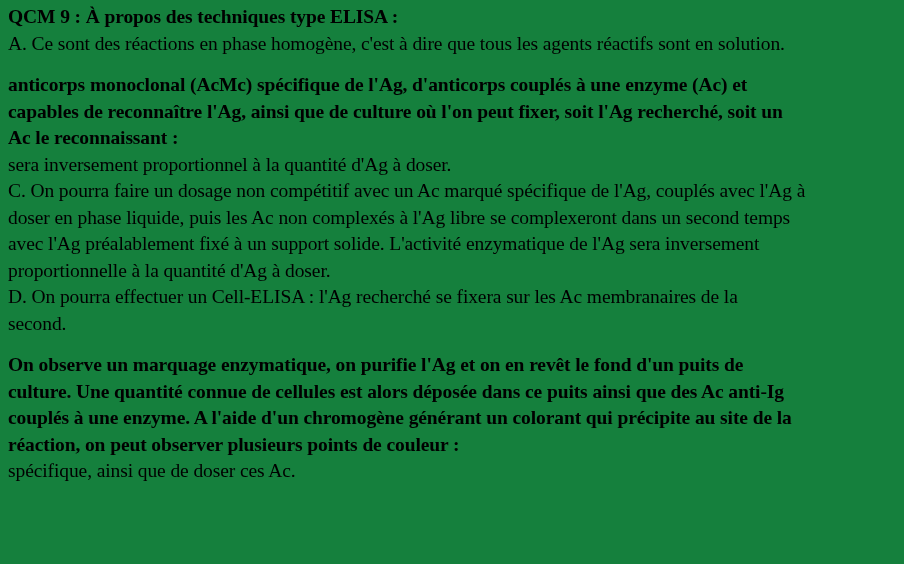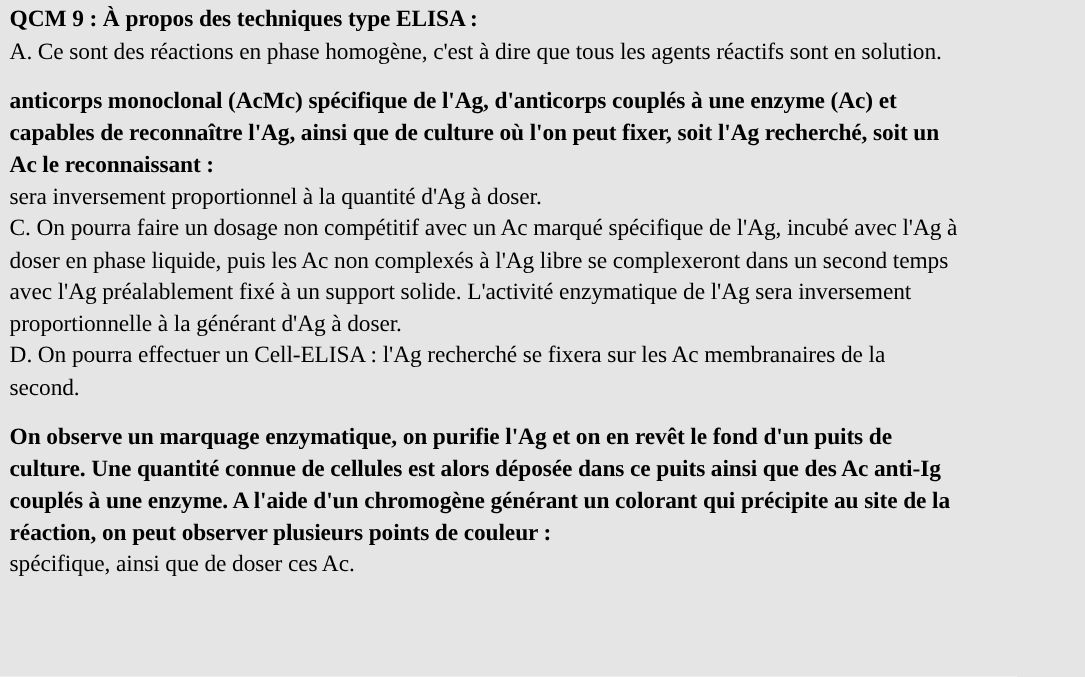--- a/index.html
+++ b/index.html
@@ -7,21 +7,21 @@
     padding: 0;
     background: #ffffff;
     color: #000000;
     font-family: "Liberation Serif", "DejaVu Serif", serif;
   }
   .page {
     width: 904px;
     height: 564px;
     box-sizing: border-box;
     padding: 4px 6px 0 8px;
-    background: #e5e5e5;
+    background: #15803d;
     overflow: hidden;
   }
   .line {
     font-size: 19.5px;
     line-height: 26.5px;
     white-space: nowrap;
     letter-spacing: -0.1px;
   }
   .bold { font-weight: bold; }
   .gap { height: 15px; }
@@ -45,24 +45,24 @@
     <div class="line bold">anticorps monoclonal (AcMc) spécifique de l'Ag, d'anticorps couplés à une enzyme (Ac) et</div>
     <div class="line bold">capables de reconnaître l'Ag, ainsi que de culture où l'on peut fixer, soit l'Ag recherché, soit un</div>
     <div class="line bold">Ac le reconnaissant :</div>
   </div>
 
   <div>
     <div class="line">sera inversement proportionnel à la quantité d'Ag à doser.</div>
   </div>
 
   <div>
-    <div class="line">C. On pourra faire un dosage non compétitif avec un Ac marqué spécifique de l'Ag, incubé avec l'Ag à</div>
+    <div class="line">C. On pourra faire un dosage non compétitif avec un Ac marqué spécifique de l'Ag, couplés avec l'Ag à</div>
     <div class="line">doser en phase liquide, puis les Ac non complexés à l'Ag libre se complexeront dans un second temps</div>
     <div class="line">avec l'Ag préalablement fixé à un support solide. L'activité enzymatique de l'Ag sera inversement</div>
-    <div class="line">proportionnelle à la générant d'Ag à doser.</div>
+    <div class="line">proportionnelle à la quantité d'Ag à doser.</div>
   </div>
 
   <div>
     <div class="line">D. On pourra effectuer un Cell-ELISA : l'Ag recherché se fixera sur les Ac membranaires de la</div>
     <div class="line">second.</div>
   </div>
 
   <div class="gap"></div>
 
   <div>

